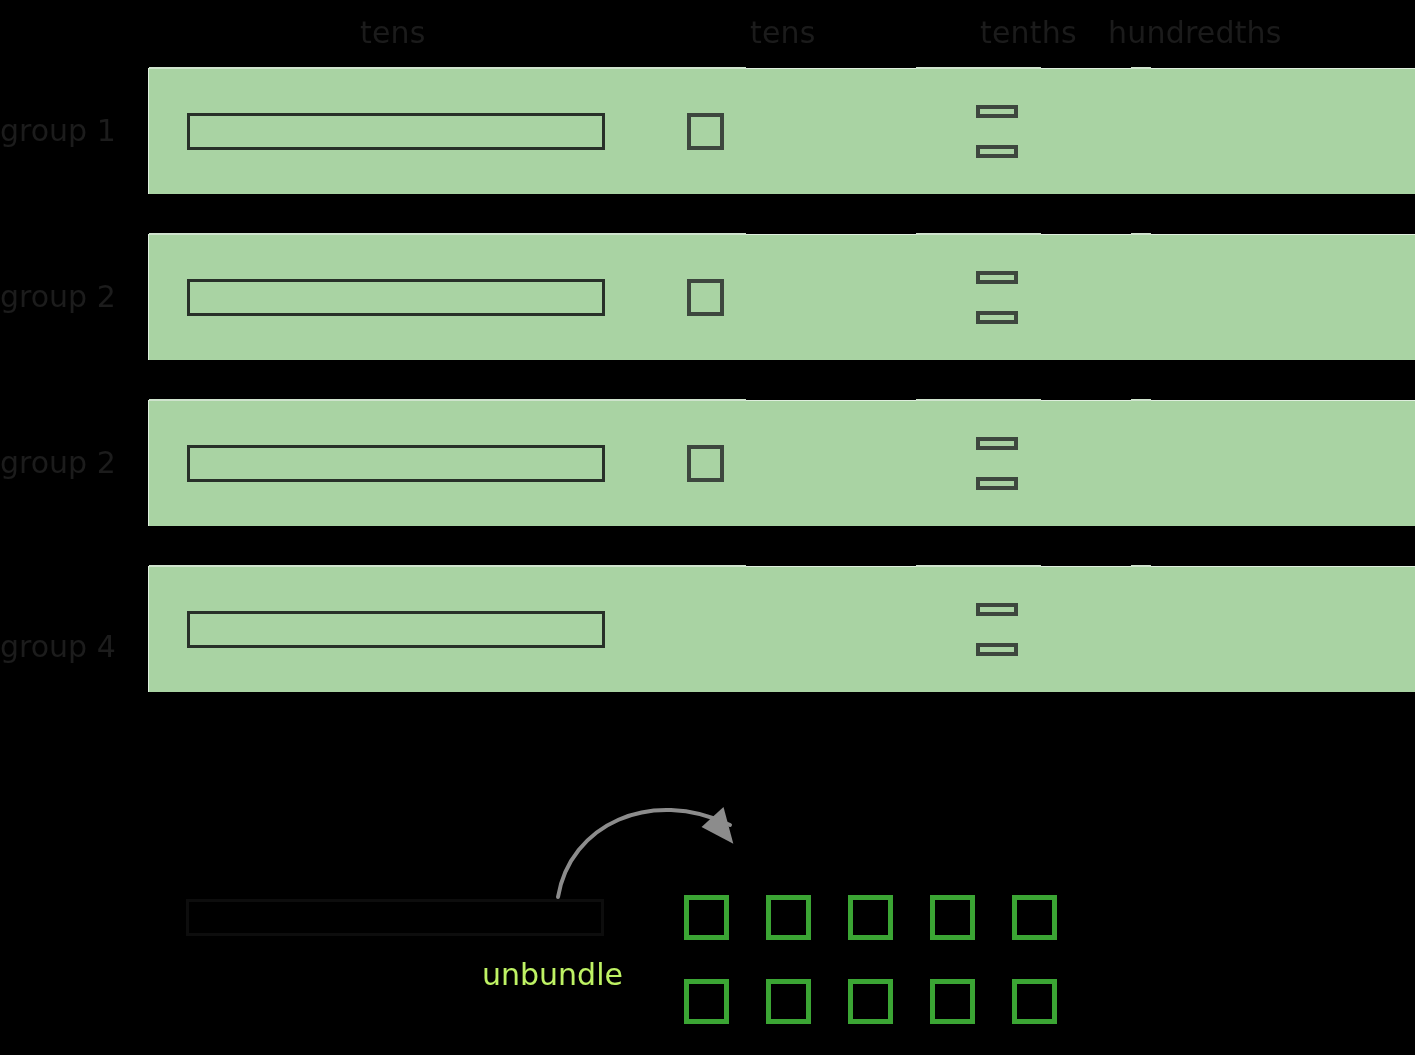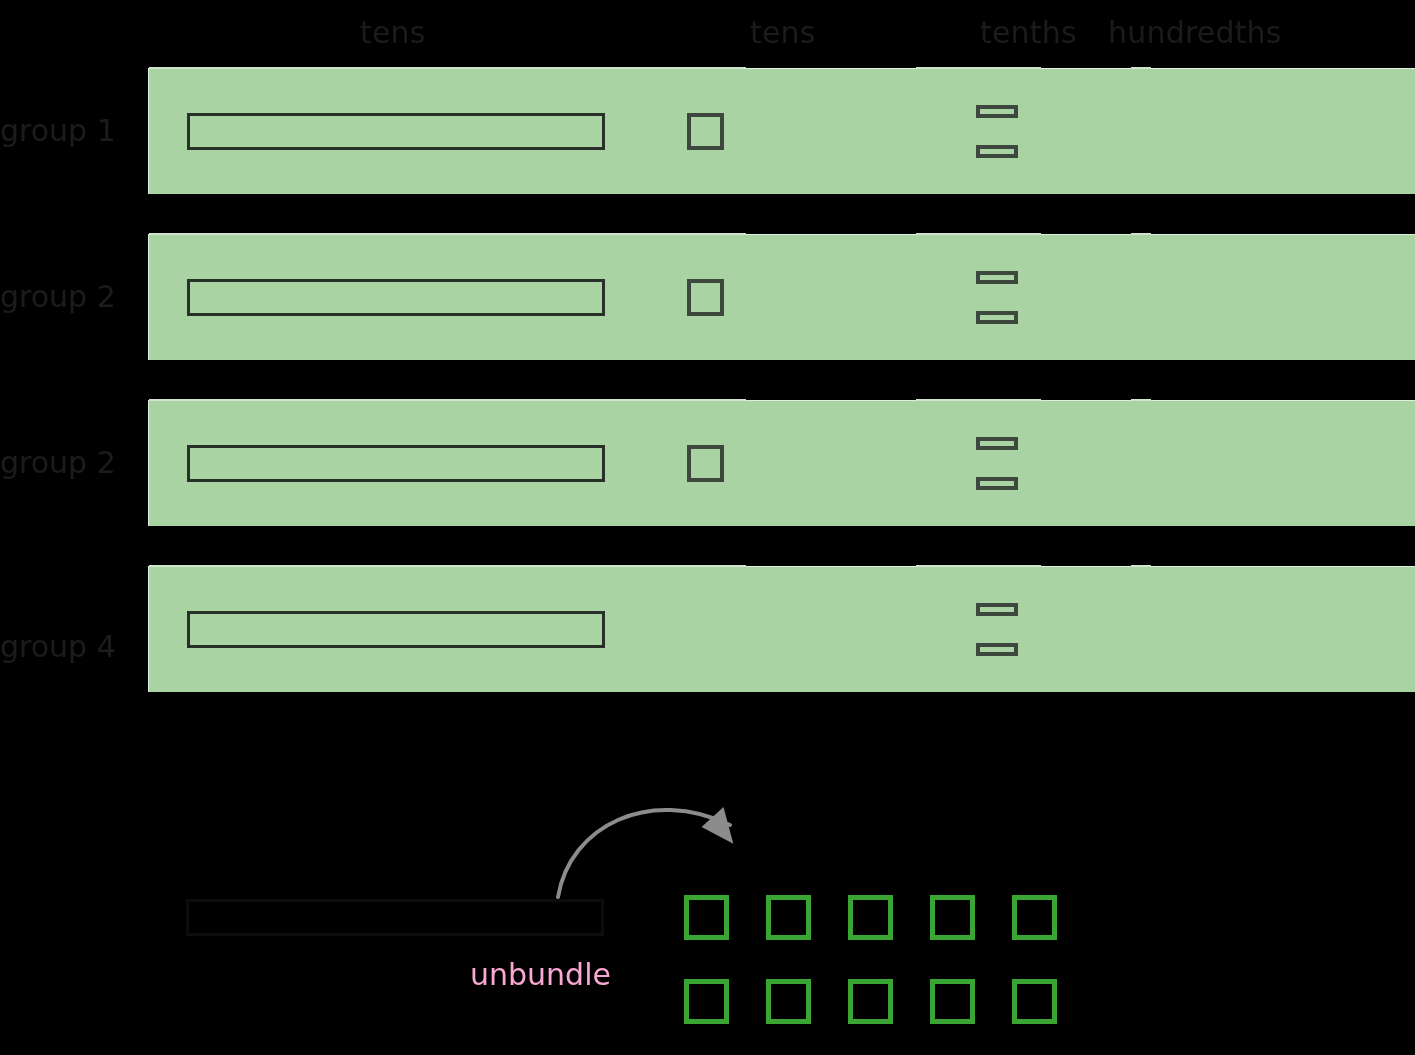--- a/index.html
+++ b/index.html
@@ -95,25 +95,25 @@
     left: 186px;
     top: 899px;
     width: 418px;
     height: 37px;
     border: 3px solid #0d0d0d;
     box-sizing: border-box;
     background: transparent;
   }
   .unbundle-label {
     position: absolute;
-    left: 470px;
+    left: 482px;
     top: 958px;
     font-size: 30px;
     line-height: 34px;
-    color: #f9a8d4;
+    color: #bef264;
     white-space: nowrap;
   }
   .unbundle-arrow {
     position: absolute;
     left: 530px;
     top: 785px;
     width: 280px;
     height: 110px;
     overflow: visible;
   }

